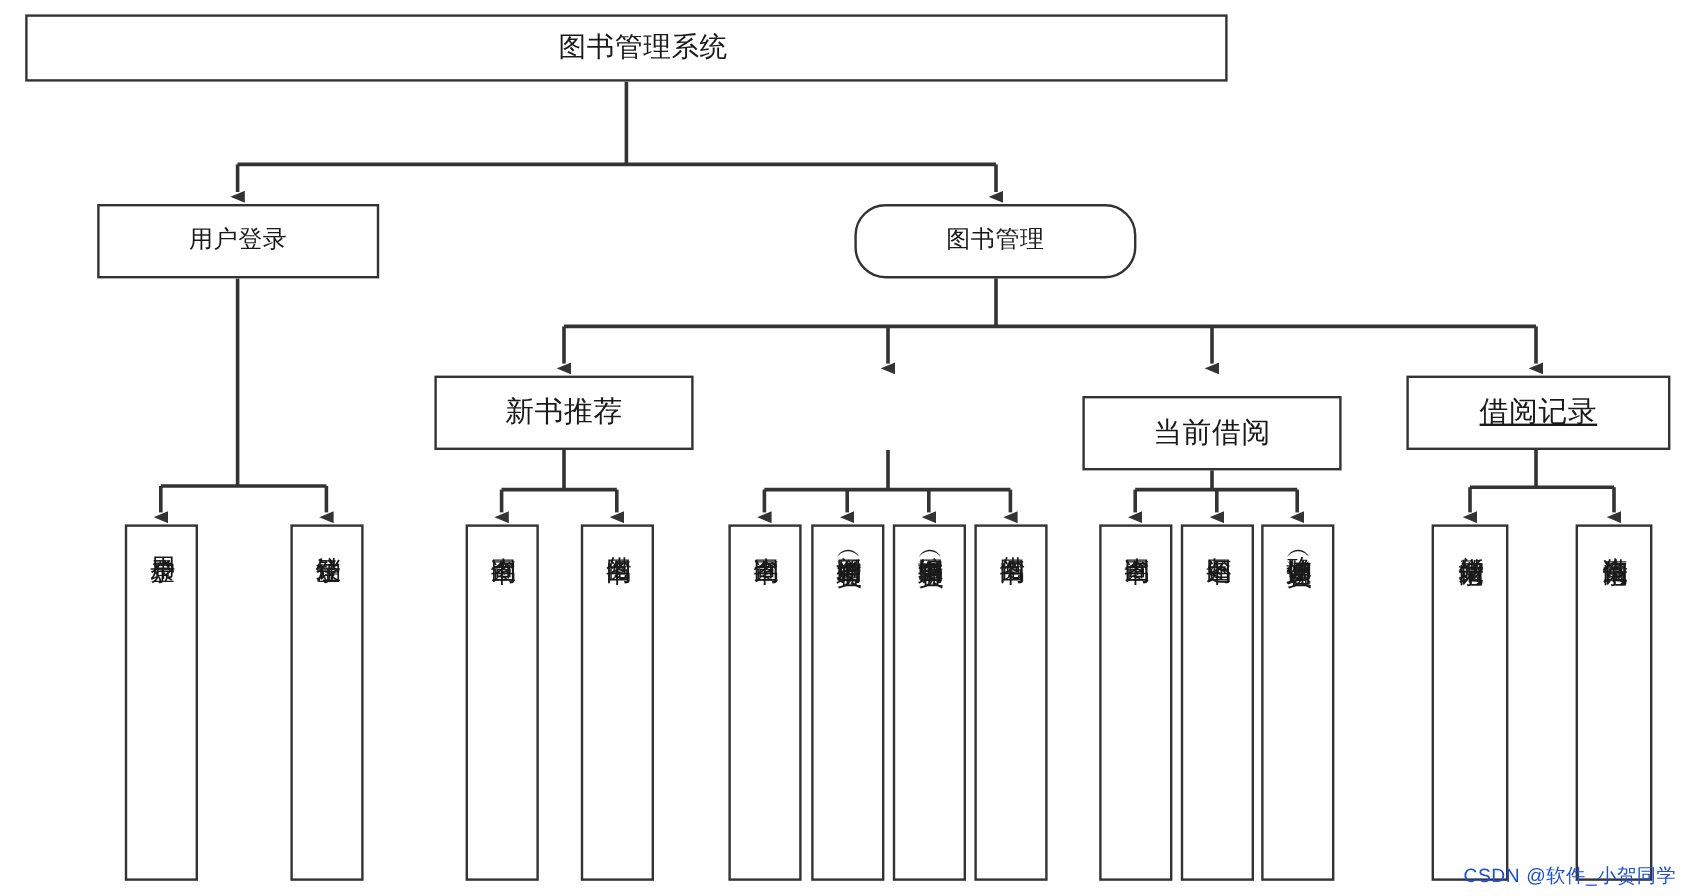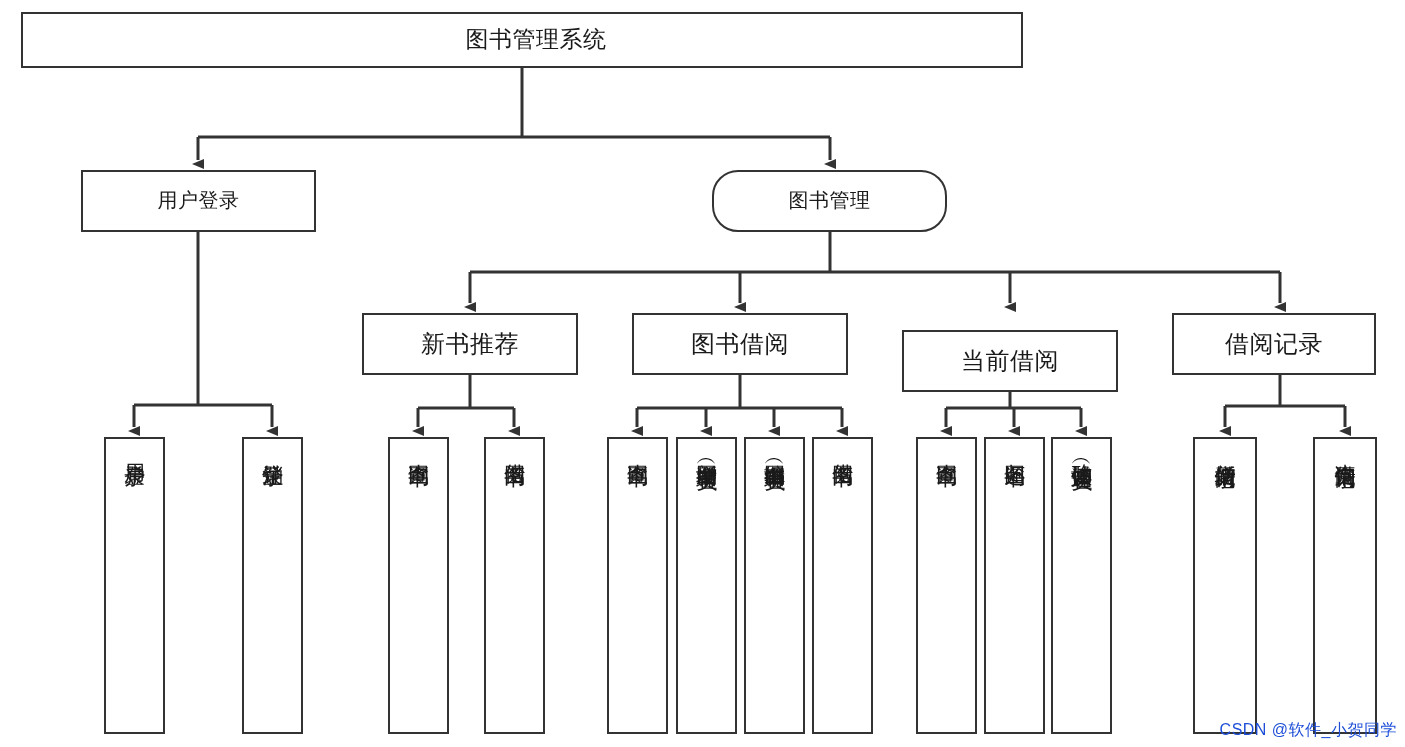--- a/index.html
+++ b/index.html
@@ -131,27 +131,24 @@
   <div class="node lvl1" style="left:81px; top:170px; width:235px; height:62px;">
     <span class="node-label">用户登录</span>
   </div>
   <div class="node lvl1" style="left:712px; top:170px; width:235px; height:62px;border-radius:26px;">
     <span class="node-label">图书管理</span>
   </div>
 
   <div class="node lvl2" style="left:362px; top:313px; width:216px; height:62px;">
     <span class="node-label">新书推荐</span>
   </div>
-  <div class="node lvl2" style="left:632px; top:313px; width:216px; height:62px;">
-    <span class="node-label">图书借阅</span>
-  </div>
   <div class="node lvl2" style="left:902px; top:313px; width:216px; height:62px;margin-top:17px;">
     <span class="node-label">当前借阅</span>
   </div>
-  <div class="node lvl2" style="left:1172px; top:313px; width:204px; height:62px;">
+  <div class="node lvl2" style="left:1172px; top:313px; width:220px; height:62px;text-decoration:underline;">
     <span class="node-label">借阅记录</span>
   </div>
 
   <div class="node leaf" style="left:104px; top:437px; width:61px; height:297px;">
     <span class="node-label">用户登录</span>
   </div>
   <div class="node leaf" style="left:242px; top:437px; width:61px; height:297px;">
     <span class="node-label">注销登录</span>
   </div>
   <div class="node leaf" style="left:388px; top:437px; width:61px; height:297px;">

